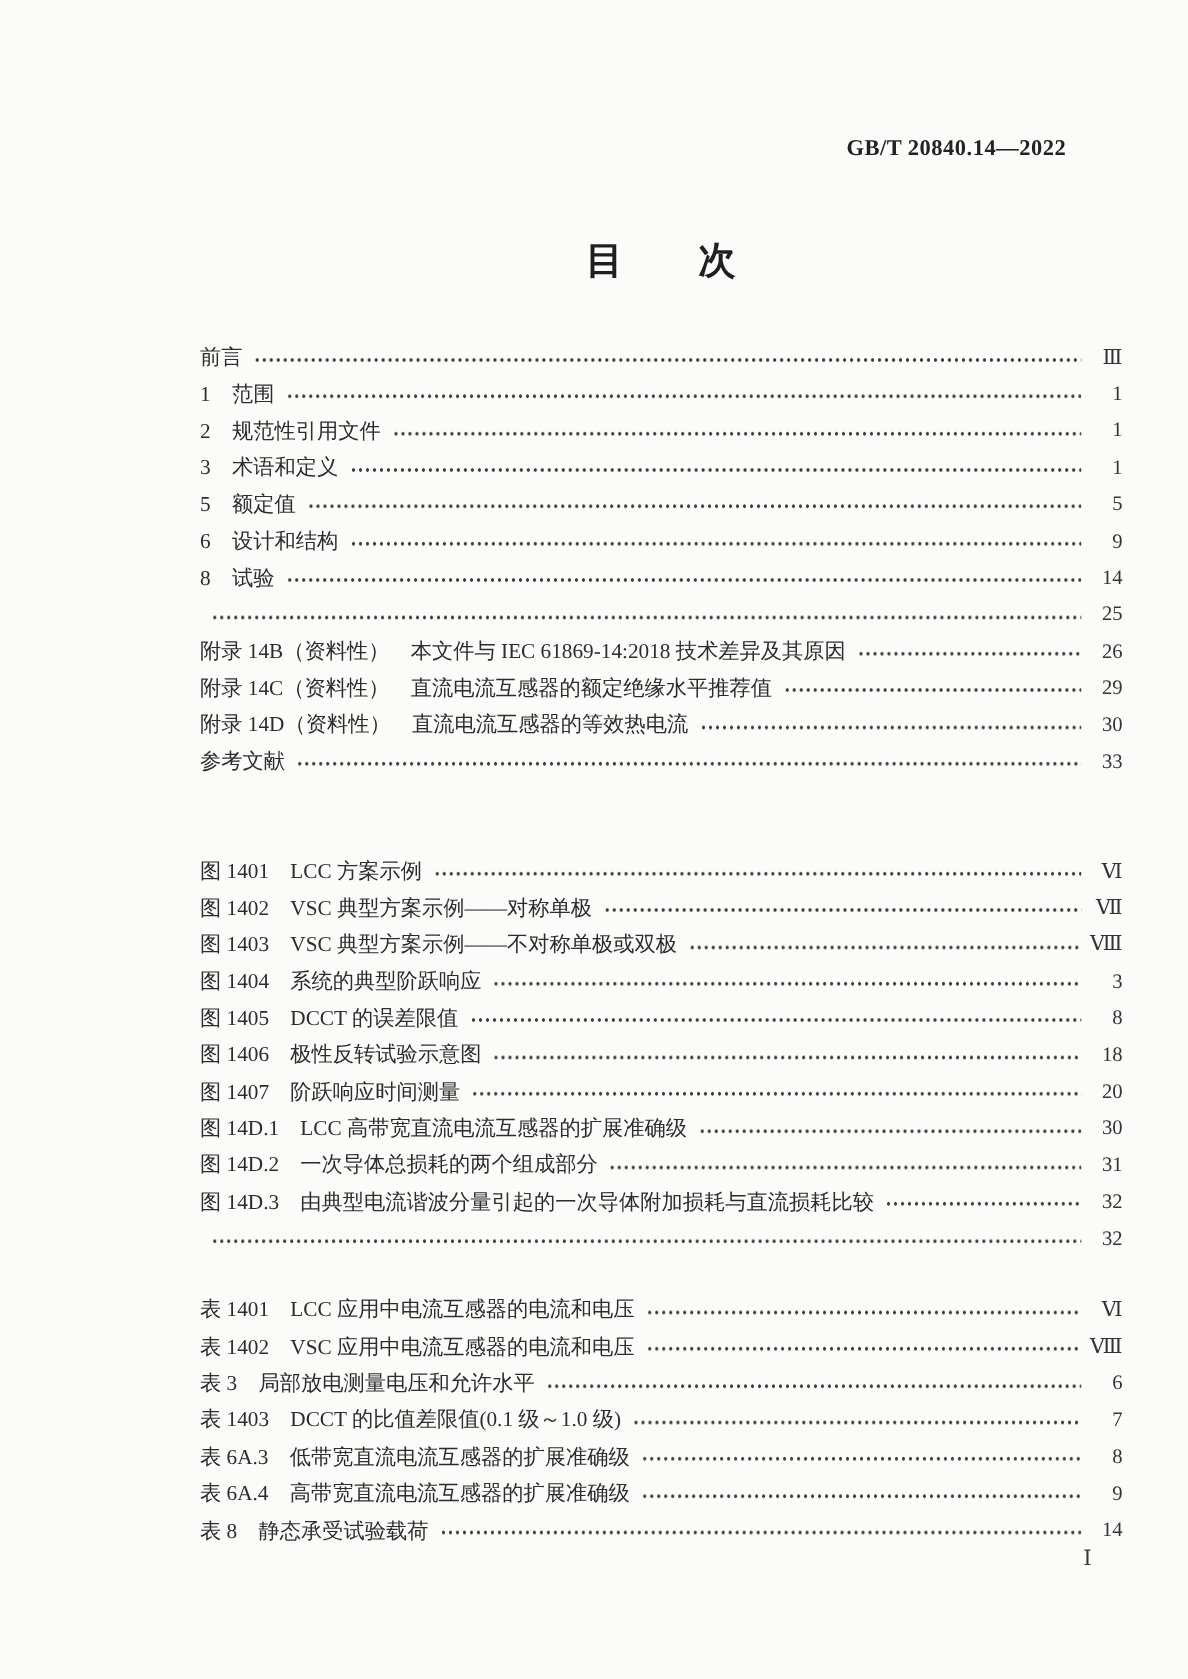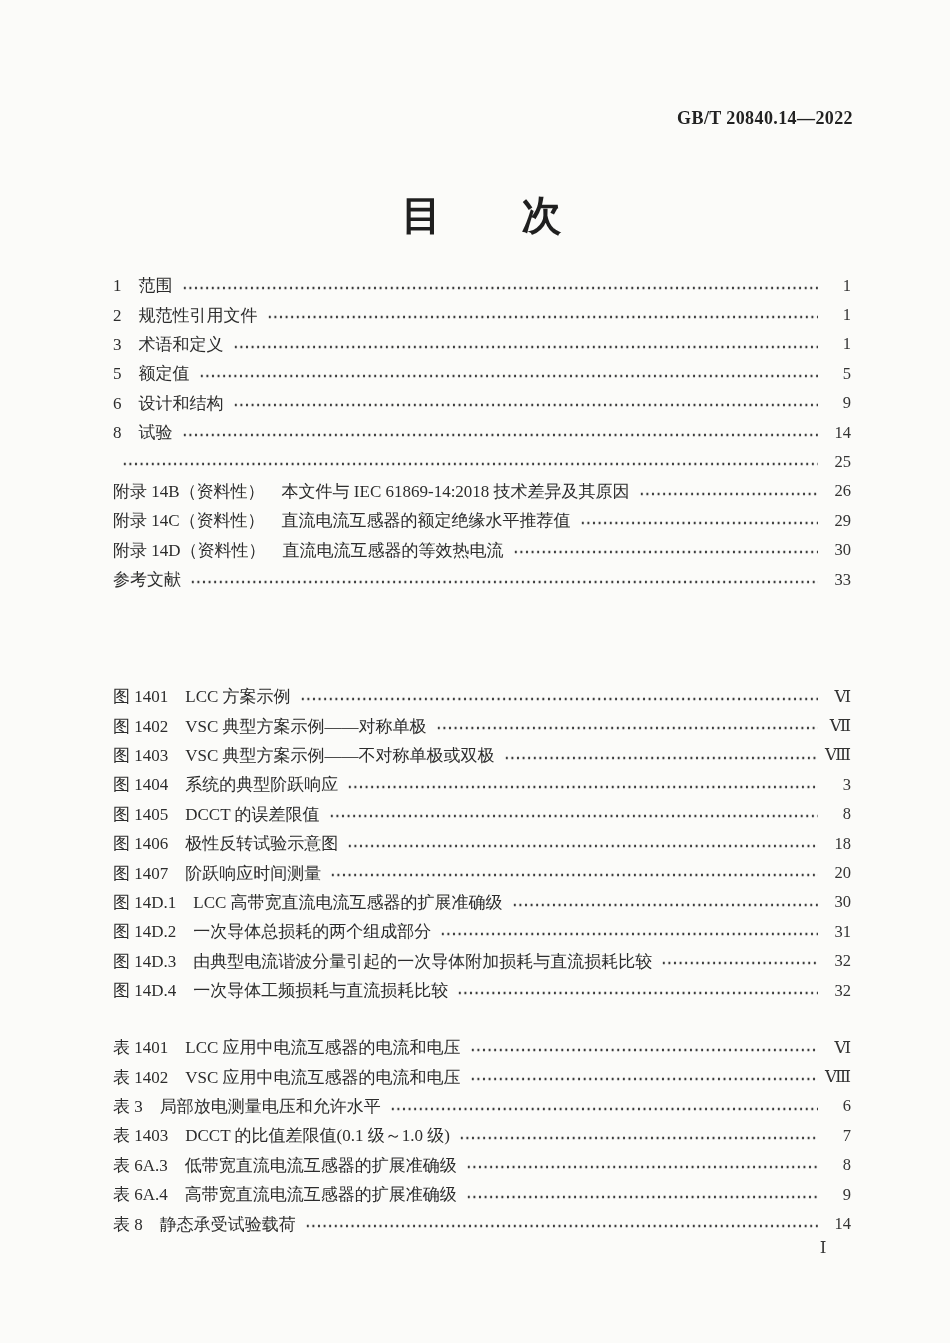--- a/index.html
+++ b/index.html
@@ -4,35 +4,35 @@
 <style>
   html, body { margin: 0; padding: 0; }
   body {
     width: 950px; height: 1343px;
     position: relative;
     background: #fbfbf9;
     font-family: "Liberation Serif", "DejaVu Serif", serif;
     color: #2e2e2e;
     overflow: hidden;
   }
-  .page { position: absolute; inset: 0; }
+  .page { position: absolute; inset: 0; margin-left: 47px; }
   .doc-number {
     position: absolute;
     top: 108px; right: 97px;
     font-size: 18px;
     font-weight: bold;
     letter-spacing: 0.4px;
     color: #222;
   }
   .title {
     position: absolute;
     top: 188px; left: 113px; width: 737px;
     margin: 0;
     text-align: center;
-    font-size: 40px;
+    font-size: 30px;
     font-weight: bold;
     color: #1f1f1f;
     white-space: pre;
   }
   .toc-section { position: absolute; left: 113px; width: 738px; }
   #toc-main    { top: 271px; }
   #toc-figures { top: 682px; }
   #toc-tables  { top: 1033px; }
   .toc-row {
     display: flex;
@@ -68,20 +68,25 @@
 </head>
 <body>
 
 <div class="page">
   <div class="doc-number">GB/T 20840.14—2022</div>
 
   <h1 class="title">目　　次</h1>
 
   <div class="toc-section" id="toc-main">
       <div class="toc-row">
+        <span class="toc-label">前言</span>
+        <span class="toc-leader"></span>
+        <span class="toc-page">Ⅲ</span>
+      </div>
+      <div class="toc-row">
         <span class="toc-label">1　范围</span>
         <span class="toc-leader"></span>
         <span class="toc-page">1</span>
       </div>
       <div class="toc-row">
         <span class="toc-label">2　规范性引用文件</span>
         <span class="toc-leader"></span>
         <span class="toc-page">1</span>
       </div>
       <div class="toc-row">
@@ -175,21 +180,20 @@
         <span class="toc-label">图 14D.2　一次导体总损耗的两个组成部分</span>
         <span class="toc-leader"></span>
         <span class="toc-page">31</span>
       </div>
       <div class="toc-row">
         <span class="toc-label">图 14D.3　由典型电流谐波分量引起的一次导体附加损耗与直流损耗比较</span>
         <span class="toc-leader"></span>
         <span class="toc-page">32</span>
       </div>
       <div class="toc-row">
-        <span class="toc-label">图 14D.4　一次导体工频损耗与直流损耗比较</span>
         <span class="toc-leader"></span>
         <span class="toc-page">32</span>
       </div>
     </div>
 
   <div class="toc-section" id="toc-tables">
       <div class="toc-row">
         <span class="toc-label">表 1401　LCC 应用中电流互感器的电流和电压</span>
         <span class="toc-leader"></span>
         <span class="toc-page">Ⅵ</span>

